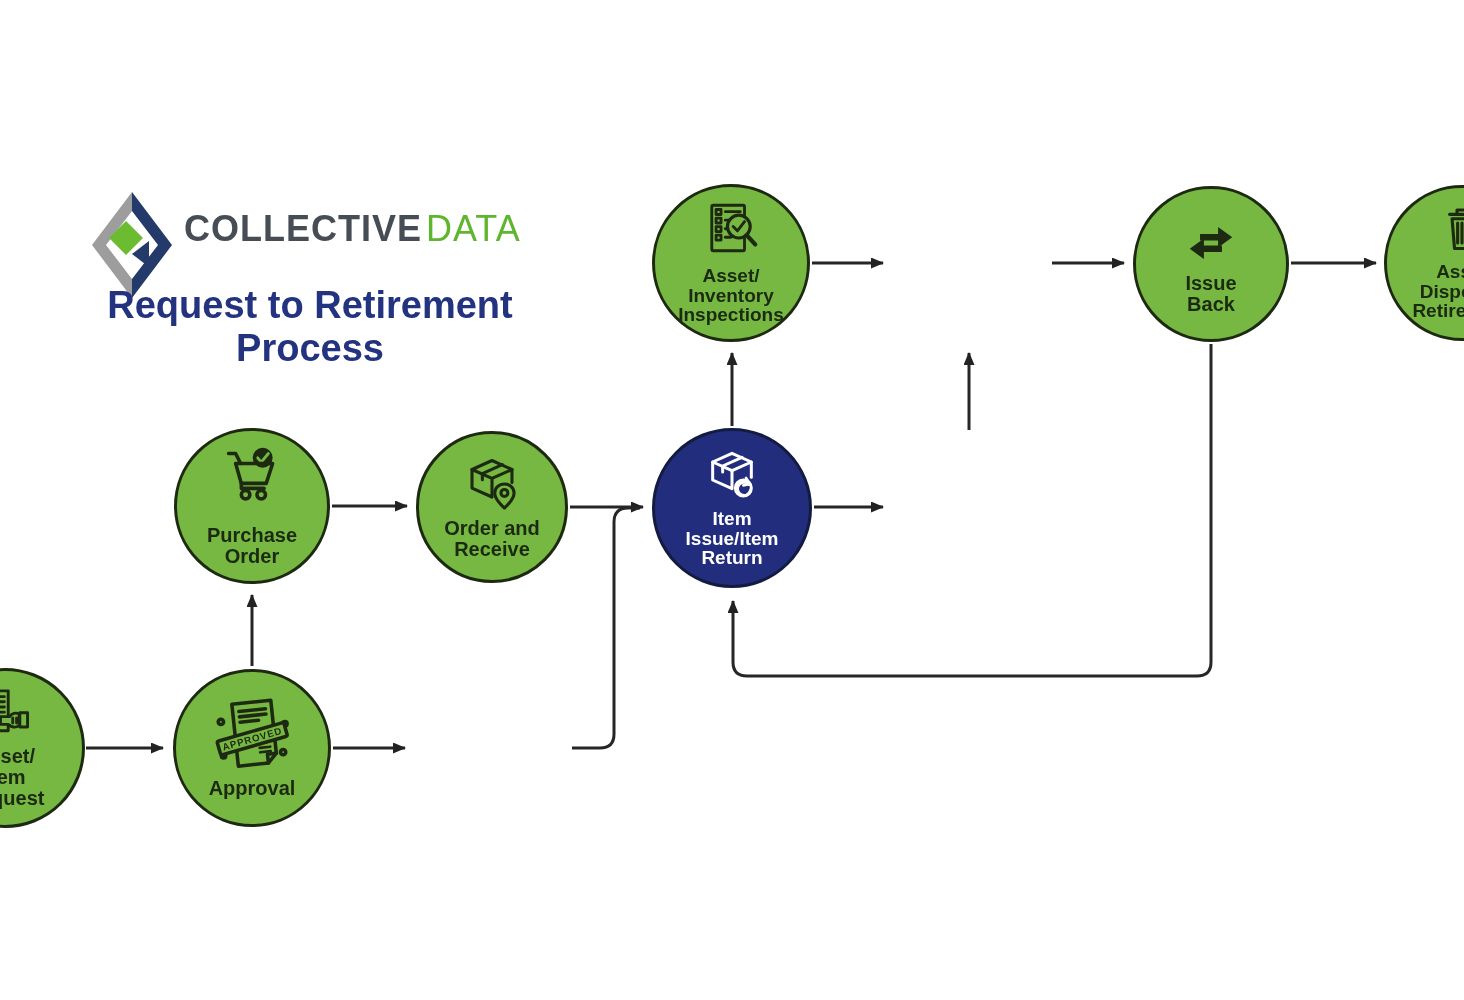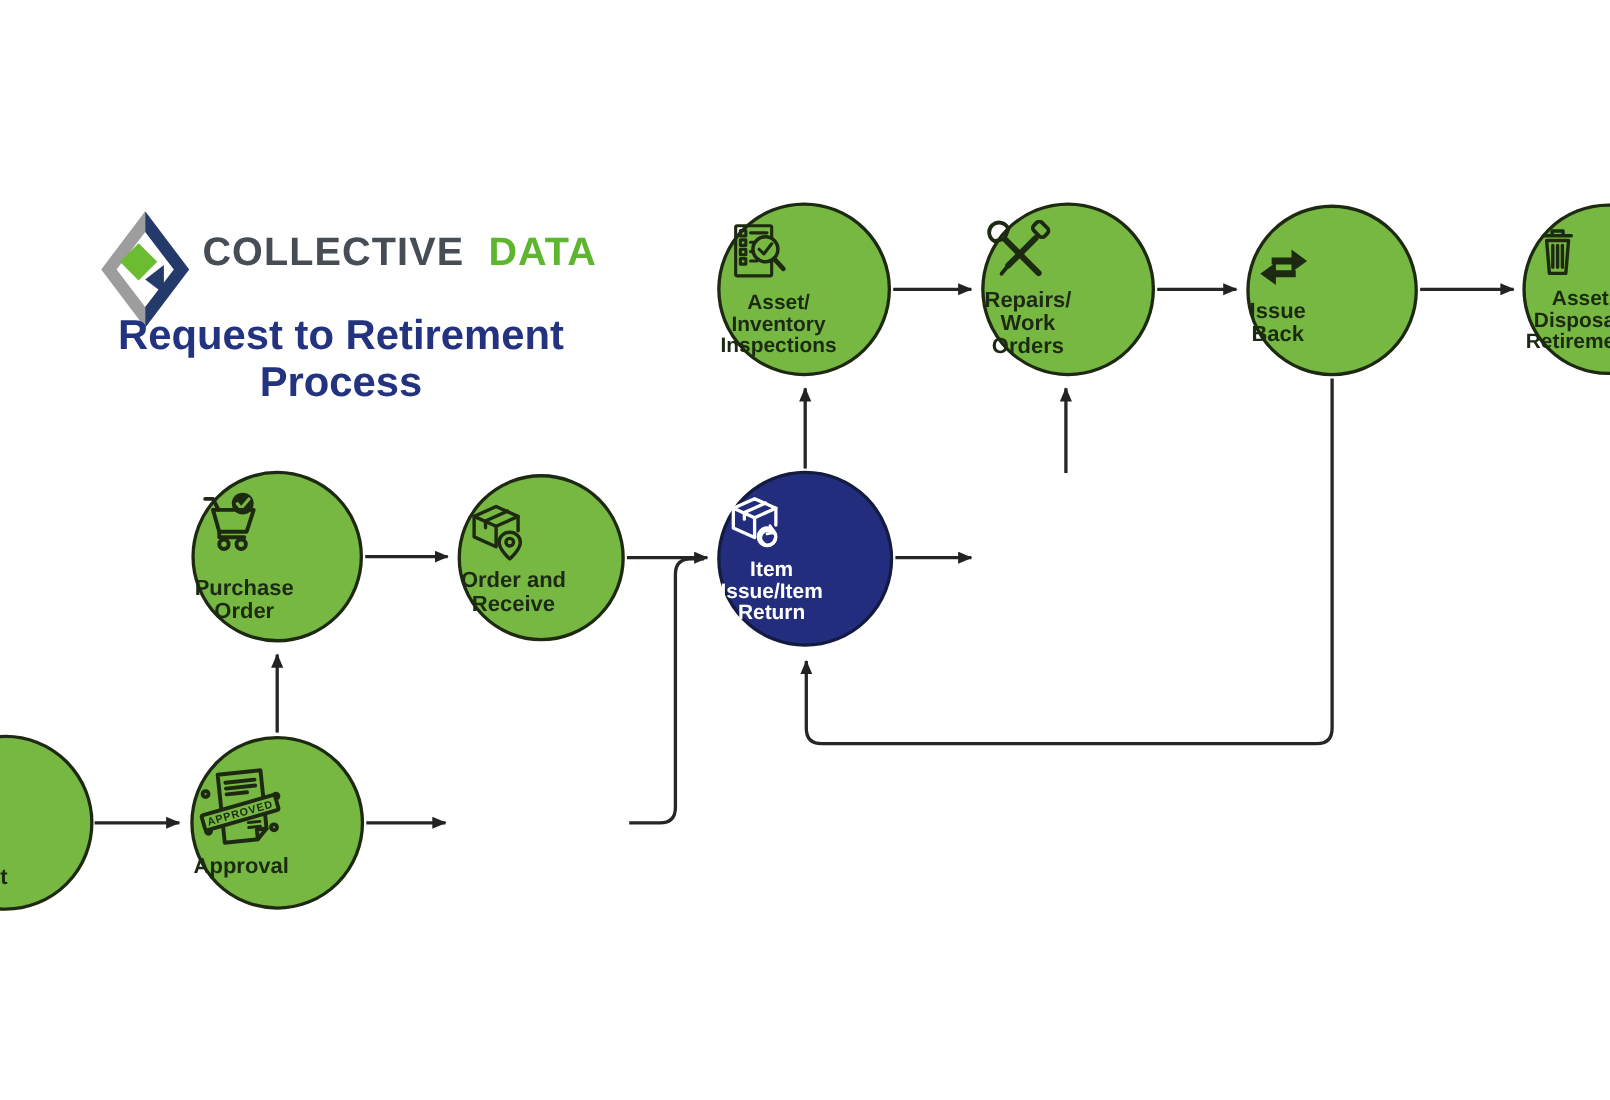--- a/index.html
+++ b/index.html
@@ -2,33 +2,33 @@
 <html><head>
 <meta charset="utf-8">
 <style>
   html,body{margin:0;padding:0;background:#ffffff;}
   #canvas{
     position:relative;width:1464px;height:1000px;overflow:hidden;background:#ffffff;
     font-family:"Liberation Sans", sans-serif;
   }
   
   #logo-mark{position:absolute;left:86px;top:188px;width:92px;height:114px;}
-  #logo-text{position:absolute;left:184px;top:208px;display:flex;gap:22px;align-items:baseline;
+  #logo-text{position:absolute;left:184px;top:208px;display:flex;gap:4px;align-items:baseline;
     font-size:36px;letter-spacing:1px;}
   #logo-text .primary{color:#474d55;font-weight:600;}
-  #logo-text .secondary{color:#5eb52e;font-weight:700;}
+  #logo-text .secondary{color:#5eb52e;font-weight:400;}
   #doc-title{
     position:absolute;left:50px;top:284px;width:520px;text-align:center;
     font-size:38px;font-weight:bold;color:#23337f;line-height:1.12;white-space:pre-line;
   }
   
   .node{
     position:absolute;border-radius:50%;
     background:#77b843;border:3px solid #1d2a11;box-sizing:border-box;
-    display:flex;flex-direction:column;align-items:flex-start;justify-content:center;
+    display:flex;flex-direction:column;align-items:center;justify-content:center;
     z-index:2;gap:1px;
   }
   .node.navy{background:#222e7d;border-color:#131c40;}
   .node .label{
     font-weight:bold;color:#1b2a10;text-align:center;white-space:pre-line;
     font-size:20px;line-height:1.04;
   }
   .node.navy .label{color:#ffffff;font-size:19px;}
   .node .label.small{font-size:19px;}
   .icon{flex:0 0 auto;}
@@ -165,32 +165,20 @@
       <path d="M37,51 h8"></path>
       <circle cx="56" cy="36" r="16" fill="#77b843" stroke-width="4.5"></circle>
       <polyline points="48,36 54,42 64,29"></polyline>
       <path d="M67,48 L79,61" stroke-width="6"></path>
     </svg>
     <div class="label small">Asset/
 Inventory
 Inspections</div>
   </div>
 
-  <div class="node" style="left:892px;top:184px;width:158px;height:158px;">
-    <svg class="icon" width="64" height="62" viewBox="0 0 90 90" fill="none" stroke="#1d2a11" stroke-width="5" stroke-linecap="round" stroke-linejoin="round">
-      <path d="M12,28 A13,13 0 1 1 30,12 L25,25 Z"></path>
-      <path d="M27,27 L70,70" stroke-width="8"></path>
-      <rect x="63" y="5" width="20" height="15" rx="5" transform="rotate(45 73 12)"></rect>
-      <path d="M66,24 L30,60" stroke-width="8"></path>
-      <path d="M30,60 l-9,11" stroke-width="5"></path>
-    </svg>
-    <div class="label">Repairs/
-Work
-Orders</div>
-  </div>
 
   <div class="node" style="left:1133px;top:186px;width:156px;height:156px;">
     <svg class="icon" width="62" height="58" viewBox="0 0 90 90" fill="#1d2a11" stroke="none">
       <path d="M28,31 h28 v-11 l22,16 -22,16 v-11 h-28 z"></path>
       <path d="M62,49 h-28 v-11 l-22,16 22,16 v-11 h28 z"></path>
     </svg>
     <div class="label">Issue
 Back</div>
   </div>
 

